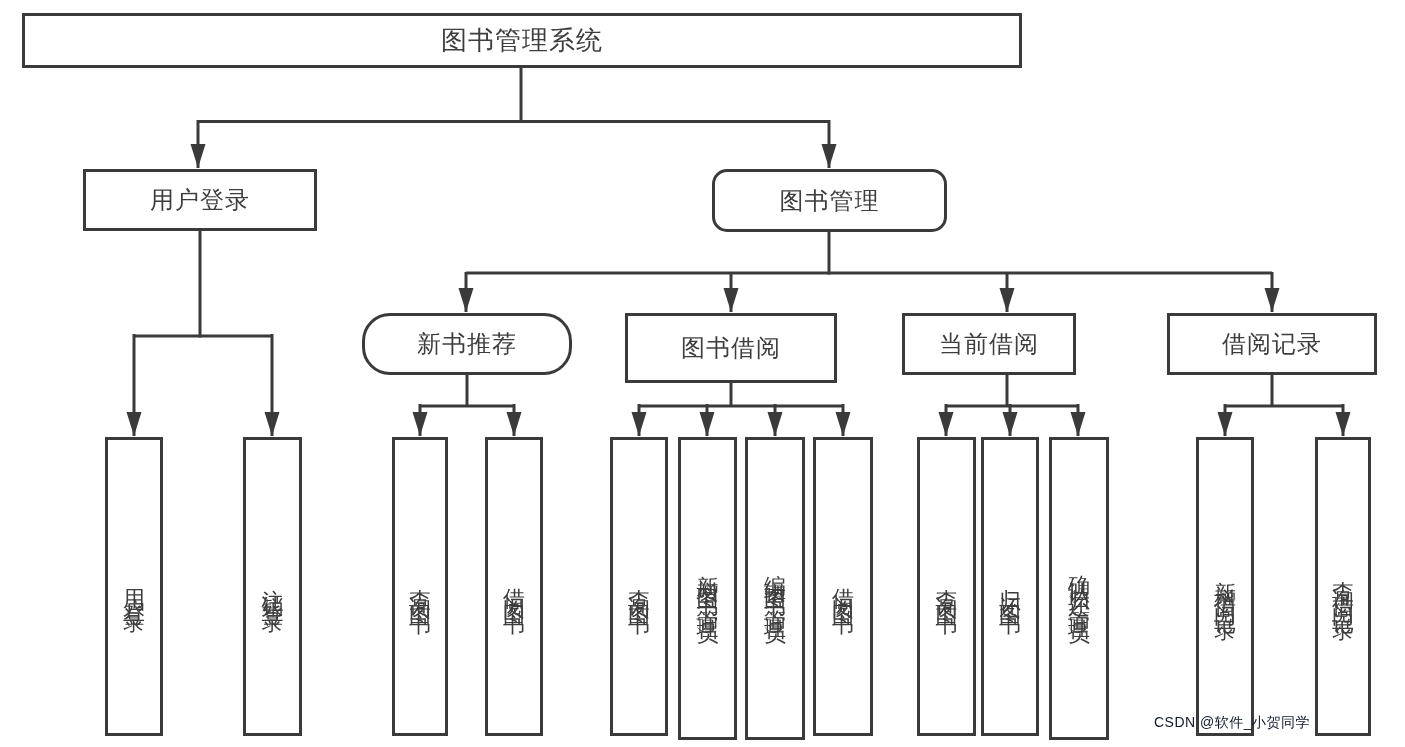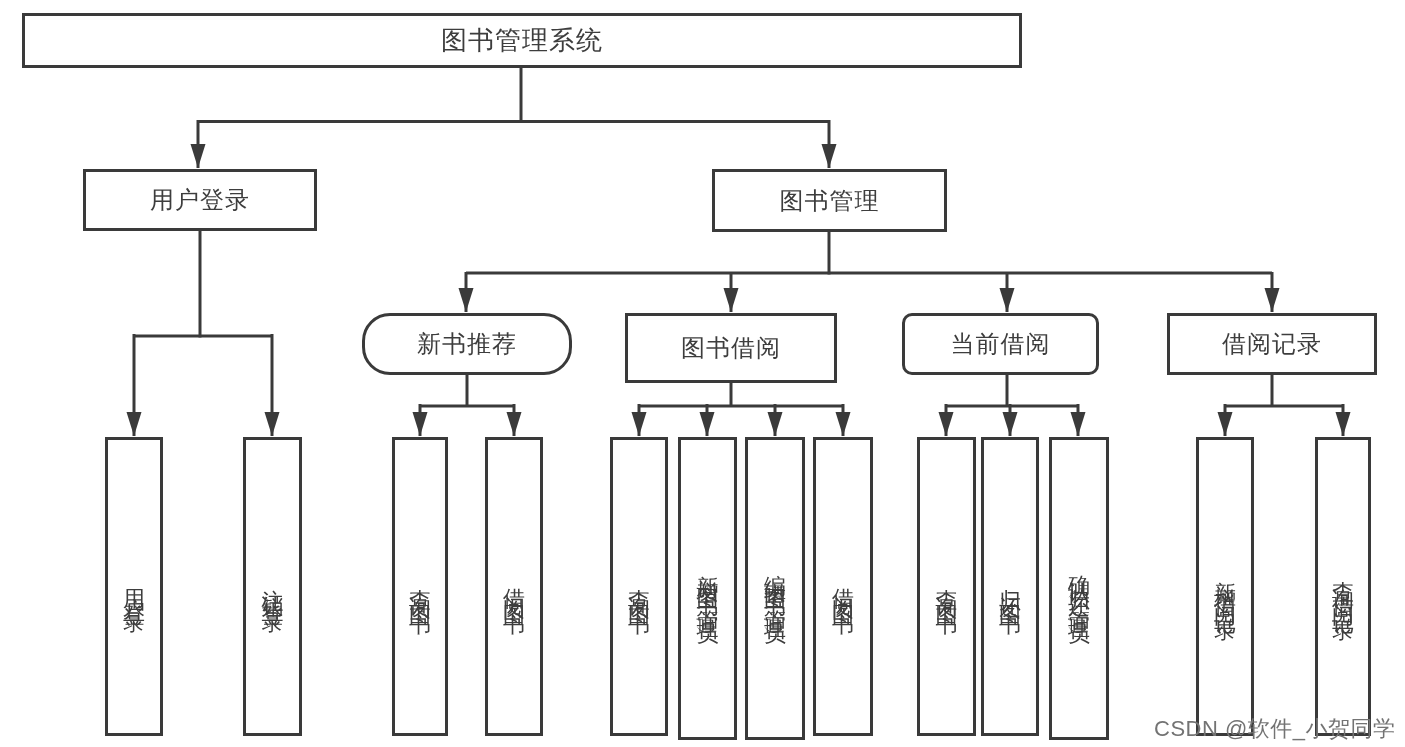--- a/index.html
+++ b/index.html
@@ -31,22 +31,22 @@
     font-size: 22px;
     letter-spacing: 8px;
     line-height: 1;
   }
   .vbox.tight { letter-spacing: 7px; }
   .watermark {
     position: absolute;
     left: 1154px;
     top: 714px;
     width: 251px;
-    font-size: 22px;
-    color: #737373;
+    font-size: 14px;
+    color: #0f172a;
     letter-spacing: 0.5px;
     white-space: nowrap;
     z-index: 3;
   }
 </style>
 </head>
 <body>
 
 <div class="canvas">
 
@@ -96,25 +96,25 @@
       <path d="M1272,375 V407"></path>
       <path d="M1225,406 H1343"></path>
       <path d="M1225,404 V436" marker-end="url(#arrow)"></path>
       <path d="M1343,404 V436" marker-end="url(#arrow)"></path>
     </g>
   </svg>
 
   <div class="box lvl1" style="left:22px; top:13px; width:1000px; height:55px;">图书管理系统</div>
 
   <div class="box hbox" style="left:83px; top:169px; width:234px; height:62px;">用户登录</div>
-  <div class="box hbox" style="left:712px; top:169px; width:235px; height:63px;">图书管理</div>
+  <div class="box hbox" style="left:712px; top:169px; width:235px; height:63px;border-radius:15px;">图书管理</div>
 
   <div class="box hbox" style="left:362px; top:313px; width:210px; height:62px;border-radius:28px;">新书推荐</div>
   <div class="box hbox" style="left:625px; top:313px; width:212px; height:70px;">图书借阅</div>
-  <div class="box hbox" style="left:902px; top:313px; width:197px; height:62px;border-radius:10px;">当前借阅</div>
+  <div class="box hbox" style="left:902px; top:313px; width:174px; height:62px;">当前借阅</div>
   <div class="box hbox" style="left:1167px; top:313px; width:210px; height:62px;">借阅记录</div>
 
   <div class="box vbox" style="left:105px; top:437px; width:58px; height:299px;">用户登录</div>
   <div class="box vbox" style="left:243px; top:437px; width:59px; height:299px;">注销登录</div>
 
   <div class="box vbox" style="left:392px; top:437px; width:56px; height:299px;">查询图书</div>
   <div class="box vbox" style="left:485px; top:437px; width:58px; height:299px;">借阅图书</div>
 
   <div class="box vbox" style="left:610px; top:437px; width:58px; height:299px;">查询图书</div>
   <div class="box vbox tight" style="left:678px; top:437px; width:59px; height:303px;">新增图书（管理员）</div>

